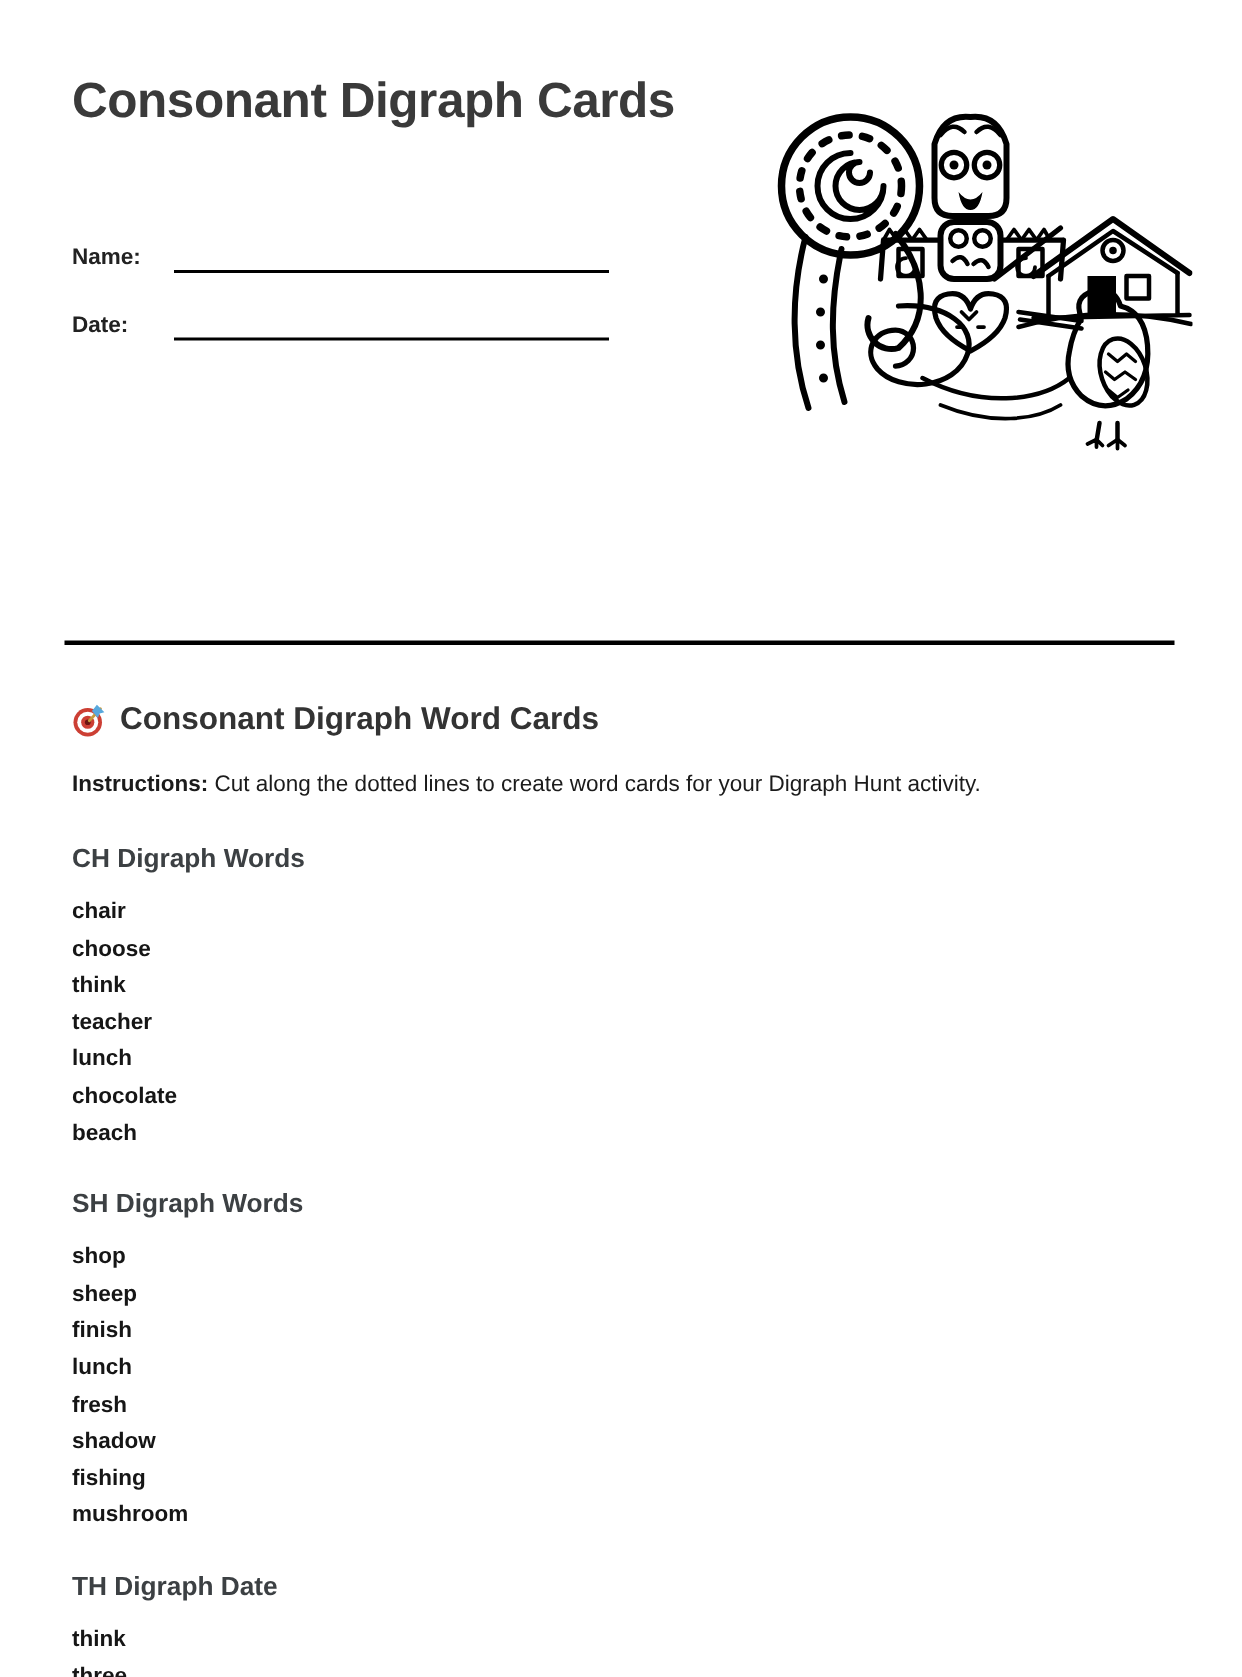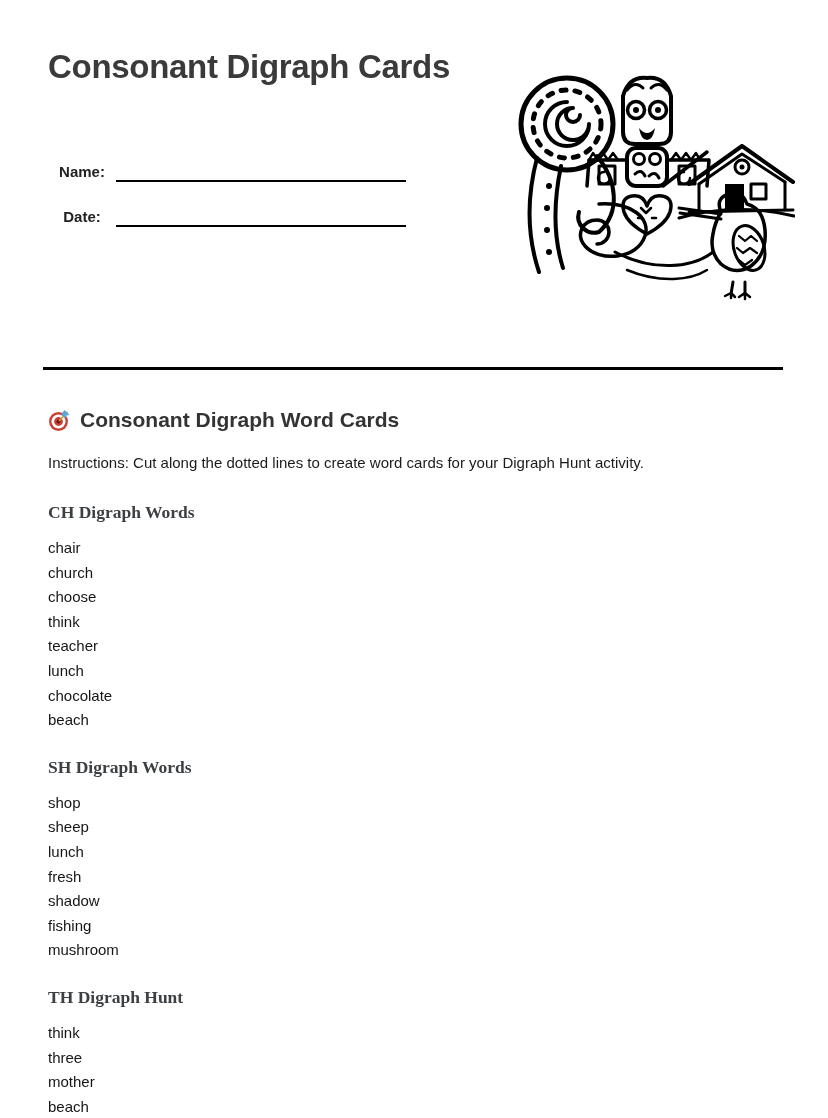--- a/index.html
+++ b/index.html
@@ -4,38 +4,37 @@
 <style>
   * { margin: 0; padding: 0; box-sizing: border-box; }
   html, body { background: #ffffff; }
   body {
     width: 828px; height: 1118px;
     overflow: hidden;
     font-family: "Liberation Sans", "DejaVu Sans", sans-serif;
     color: #1b1b1b;
     position: relative;
   }
-  .header { position: relative; height: 370px; }
+  .header { position: relative; height: 430px; }
   .page-title {
     position: absolute; left: 48px; top: 48px;
     width: 430px;
     font-size: 33px; font-weight: 700; line-height: 1.16;
     color: #3a3a3a; letter-spacing: -0.3px;
   }
   .field-row {
     position: absolute; left: 48px;
     display: flex; align-items: flex-end; width: 360px;
   }
   .field-row.name { top: 158px; }
   .field-row.date { top: 203px; }
   .field-label {
     flex: 0 0 68px;
     font-size: 15px; font-weight: 700; color: #222222;
     padding-bottom: 2px;
-    text-align: center;
   }
   .field-line {
     flex: 0 0 290px; height: 24px;
     border-bottom: 2px solid #000000;
   }
   .illustration { position: absolute; left: 503px; top: 56px; width: 292px; height: 248px; }
   .divider {
     position: absolute; left: 43px; right: 45px; bottom: 0;
     border-top: 3px solid #000000;
   }
@@ -44,31 +43,30 @@
     margin-top: 36px;
     display: flex; align-items: center; gap: 9px;
     font-size: 21px; font-weight: 700; color: #333333;
     line-height: 28px; height: 28px;
   }
   .section-heading .emoji { width: 23px; height: 23px; flex: 0 0 auto; }
   .instructions {
     margin-top: 18px;
     font-size: 15px; line-height: 22px; color: #1b1b1b;
   }
-  .instructions .bold { font-weight: 400; }
+  .instructions .bold { font-weight: 700; }
   .group-heading {
     margin-top: 22px;
     font-size: 17.5px; font-weight: 700; color: #3c4043;
     line-height: 24px;
-    font-family: Liberation Serif, serif;
   }
   .group-heading.first { margin-top: 26px; }
   .word-list { margin-top: 12px; }
   .word {
-    font-size: 15px; font-weight: 400; color: #161616;
+    font-size: 15px; font-weight: 700; color: #161616;
     line-height: 24.6px;
   }
 </style>
 </head>
 <body>
 
 <div class="header">
   <h1 class="page-title">Consonant Digraph Cards</h1>
 
   <div class="field-row name">
@@ -159,40 +157,40 @@
       <path d="M16.6 0.9 l5 5 l-3.2 0.7 l-1.1 3 l-4 -4.6 z" fill="#58a8dd"></path>
     </svg>
     <span>Consonant Digraph Word Cards</span>
   </div>
 
   <p class="instructions"><span class="bold">Instructions:</span><span> Cut along the dotted lines to create word cards for your Digraph Hunt activity.</span></p>
 
   <h3 class="group-heading first">CH Digraph Words</h3>
   <div class="word-list">
     <div class="word">chair</div>
-    <div class="word">church</div>
     <div class="word">choose</div>
     <div class="word">think</div>
     <div class="word">teacher</div>
     <div class="word">lunch</div>
     <div class="word">chocolate</div>
     <div class="word">beach</div>
   </div>
 
   <h3 class="group-heading">SH Digraph Words</h3>
   <div class="word-list">
     <div class="word">shop</div>
     <div class="word">sheep</div>
+    <div class="word">finish</div>
     <div class="word">lunch</div>
     <div class="word">fresh</div>
     <div class="word">shadow</div>
     <div class="word">fishing</div>
     <div class="word">mushroom</div>
   </div>
 
-  <h3 class="group-heading">TH Digraph Hunt</h3>
+  <h3 class="group-heading">TH Digraph Date</h3>
   <div class="word-list">
     <div class="word">think</div>
     <div class="word">three</div>
     <div class="word">mother</div>
     <div class="word">beach</div>
   </div>
 </div>
 
 </body></html>

